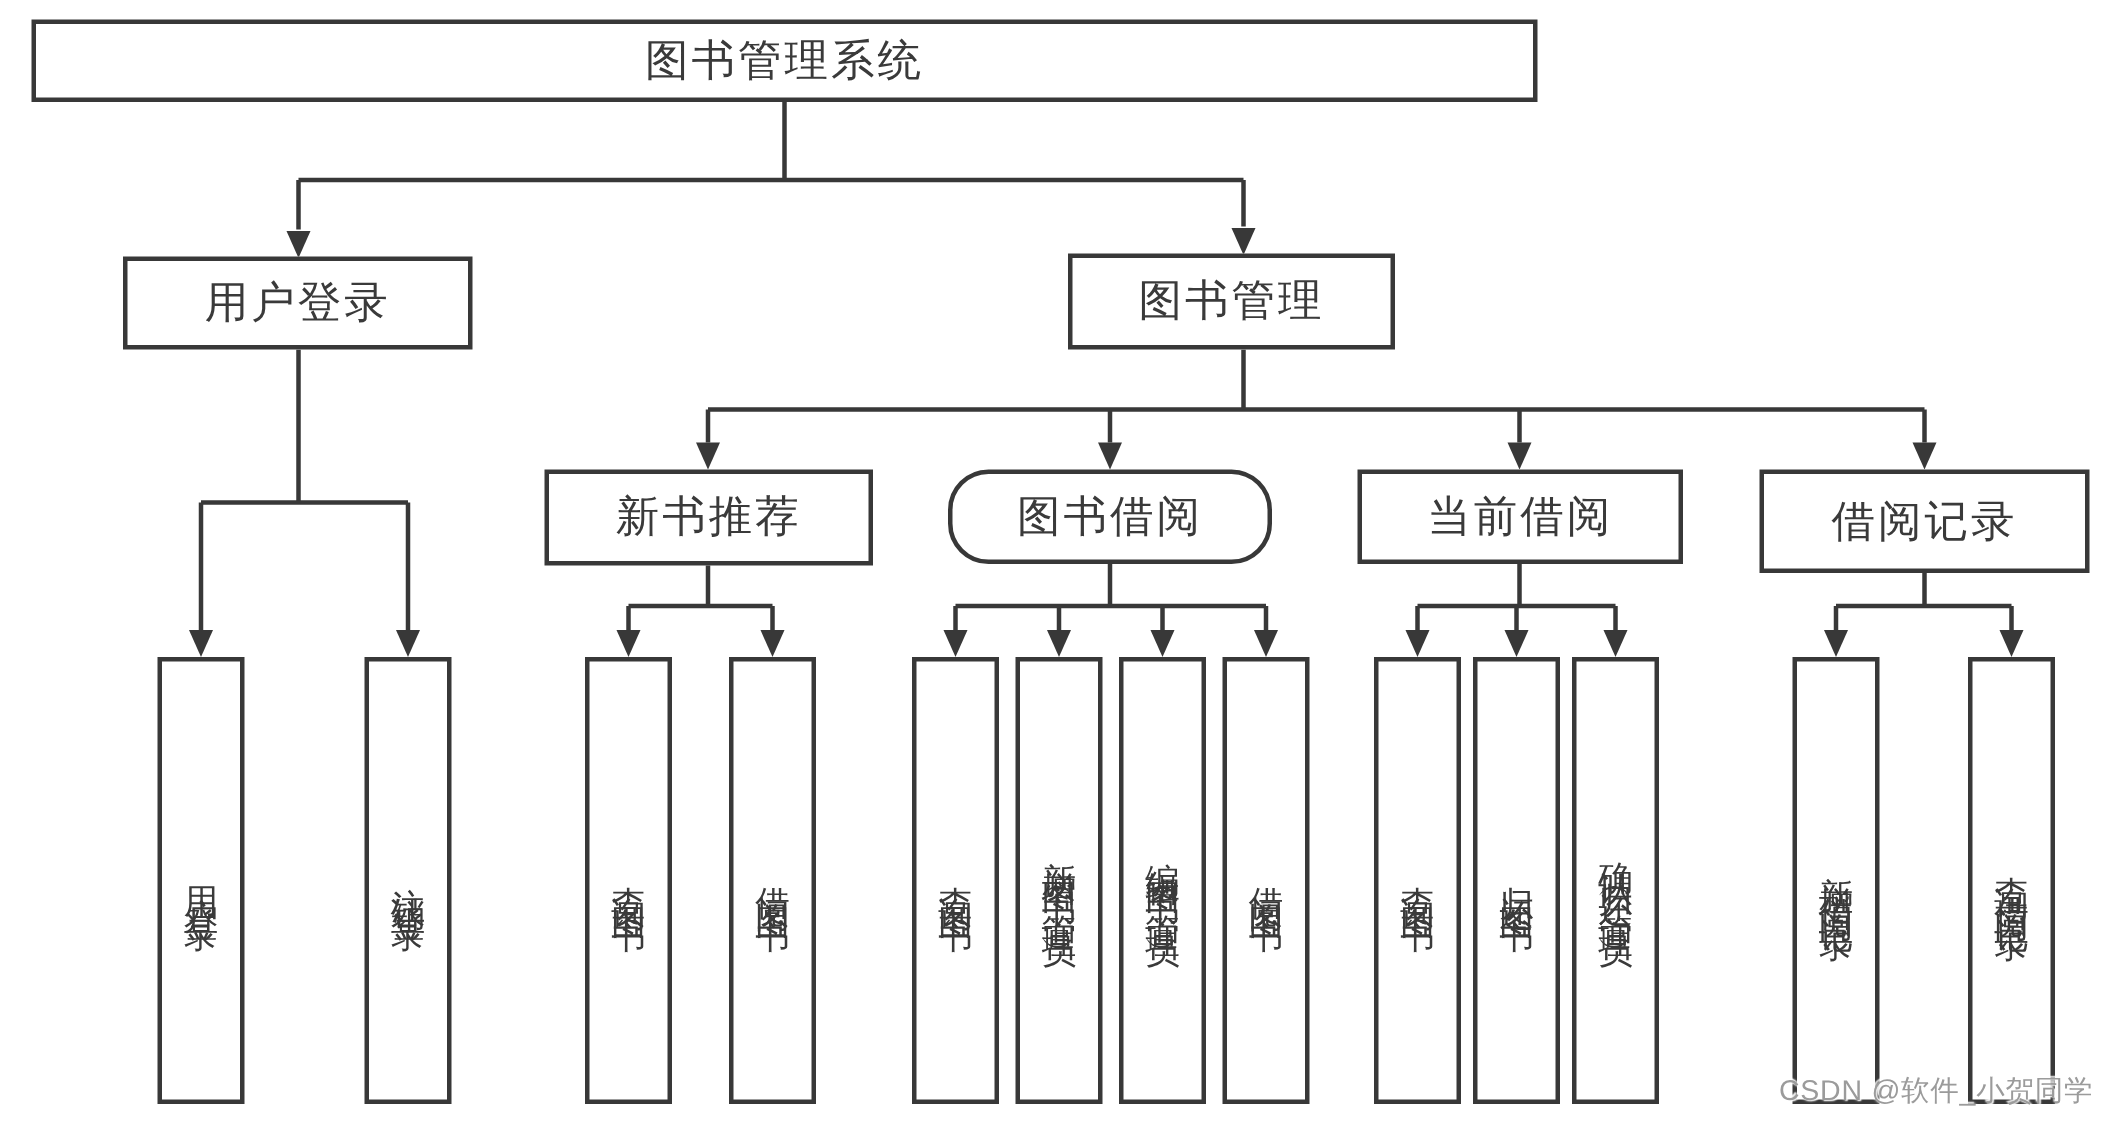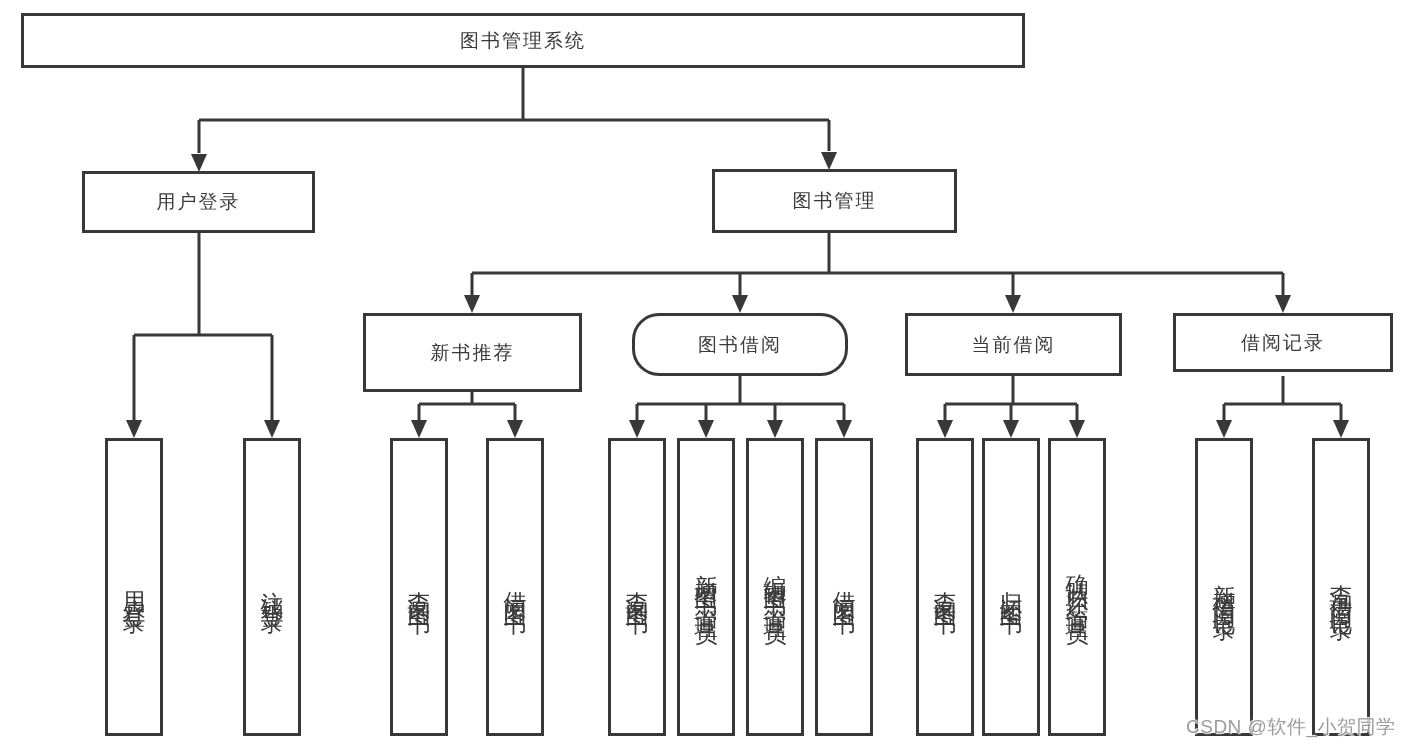--- a/index.html
+++ b/index.html
@@ -6,21 +6,21 @@
   .canvas{
     position:relative;width:1405px;height:747px;background:var(--background,#fff);
     font-family:"Liberation Sans",sans-serif;color:var(--text,#3a3a3a);overflow:hidden;
   }
   .wires{position:absolute;left:0;top:0;}
   .wires path{stroke:var(--line,#383838);stroke-width:3;fill:none;}
   .wires polygon{fill:var(--line,#383838);stroke:none;}
   .box{
     position:absolute;border:3px solid var(--line,#383838);background:#fff;
     display:flex;align-items:center;justify-content:center;
-    font-size:19px;letter-spacing:2px;box-sizing:border-box;white-space:nowrap;
+    font-size:29px;letter-spacing:2px;box-sizing:border-box;white-space:nowrap;
   }
   .vbox{
     writing-mode:vertical-rl;text-orientation:mixed;
     font-size:23px;letter-spacing:7px;line-height:1;
   }
   .watermark{
     position:absolute;left:1186px;top:714px;font-size:19px;letter-spacing:0.5px;
     color:var(--watermark,#9b9b9b);
     text-shadow:0 0 2px #fff,1px 1px 1px #fff,-1px -1px 1px #fff;
     white-space:nowrap;
@@ -63,26 +63,26 @@
     <polygon points="1069,420 1085,420 1077,438"></polygon>
 
     <path d="M1283,376 V404 M1224,404 H1341 M1224,404 V420 M1341,404 V420"></path>
     <polygon points="1216,420 1232,420 1224,438"></polygon>
     <polygon points="1333,420 1349,420 1341,438"></polygon>
   </svg>
 
   <div class="box" style="left:21px;top:13px;width:1004px;height:55px;">图书管理系统</div>
 
   <div class="box" style="left:82px;top:171px;width:233px;height:62px;">用户登录</div>
-  <div class="box" style="left:712px;top:169px;width:245px;height:64px;">图书管理</div>
+  <div class="box" style="left:712px;top:169px;width:218px;height:64px;">图书管理</div>
 
-  <div class="box" style="left:363px;top:313px;width:219px;height:79px;text-align:center;">新书推荐</div>
+  <div class="box" style="left:363px;top:313px;width:219px;height:64px;text-align:center;">新书推荐</div>
   <div class="box" style="left:632px;top:313px;width:216px;height:63px;border-radius:27px;">图书借阅</div>
   <div class="box" style="left:905px;top:313px;width:217px;height:63px;text-align:center;">当前借阅</div>
-  <div class="box" style="left:1173px;top:313px;width:220px;height:59px;">借阅记录</div>
+  <div class="box" style="left:1173px;top:313px;width:220px;height:69px;">借阅记录</div>
 
   <div class="box vbox" style="left:105px;top:438px;width:58px;height:298px;">用户登录</div>
   <div class="box vbox" style="left:243px;top:438px;width:58px;height:298px;">注销登录</div>
 
   <div class="box vbox" style="left:390px;top:438px;width:58px;height:298px;">查询图书</div>
   <div class="box vbox" style="left:486px;top:438px;width:58px;height:298px;">借阅图书</div>
 
   <div class="box vbox" style="left:608px;top:438px;width:58px;height:298px;">查询图书</div>
   <div class="box vbox" style="left:677px;top:438px;width:58px;height:298px;">新增图书（管理员）</div>
   <div class="box vbox" style="left:746px;top:438px;width:58px;height:298px;">编辑图书（管理员）</div>

